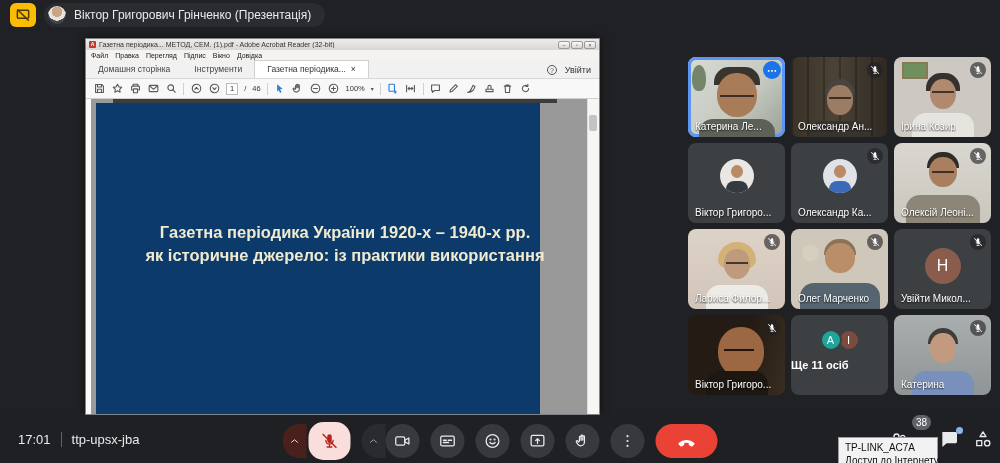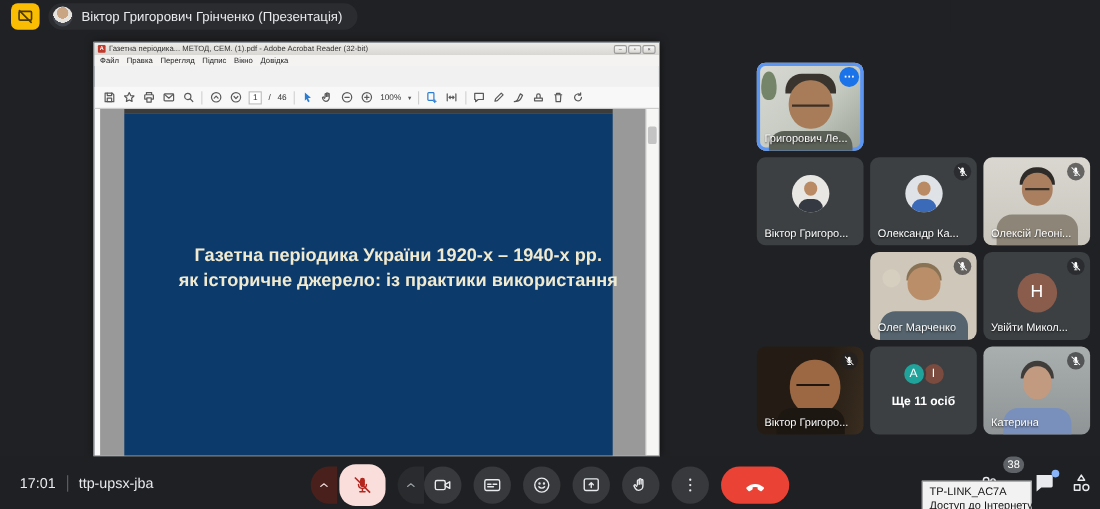--- a/index.html
+++ b/index.html
@@ -44,21 +44,21 @@
   .ti svg { width:11px; height:11px; stroke:#5a5a5a; fill:none; stroke-width:1.4; stroke-linecap:round; stroke-linejoin:round; }
   .ti.blue svg { stroke:#2b7cd3; }
   .tsep { width:1px; height:12px; background:#d0d0d0; flex:0 0 auto; }
   .pgbox { font-size:7.5px; color:#333; border:1px solid #bbb; background:#fff; padding:0 3px; line-height:10px; }
   .pgtot, .zoomtxt { font-size:7.5px; color:#333; white-space:nowrap; }
   .caret { font-size:6px; color:#555; }
 
   #a-doc { position:absolute; left:0; top:60px; width:513px; height:315px; background:#999; overflow:hidden; }
   #a-doc .panestrip { position:absolute; left:0; top:0; width:5px; height:100%; background:#fafafa; }
   #a-doc .page-shadow-top { position:absolute; left:27px; top:0; width:444px; height:4px; background:#3c3c3c; }
-  #a-doc .page { position:absolute; left:27px; top:4px; width:444px; height:315px;
+  #a-doc .page { position:absolute; left:10px; top:4px; width:444px; height:315px;
                  background:var(--slide_bg,#0b3a6b); }
   #a-doc .scrolltrack { position:absolute; right:0; top:0; width:12px; height:100%; background:#f6f6f5; border-left:1px solid #ddd; }
   #a-doc .scrollthumb { position:absolute; right:2px; top:16px; width:8px; height:16px; background:#c4c4c4; border-radius:2px; }
   .slide-title { position:absolute; left:27px; top:118px; width:444px; text-align:center;
                  color:var(--slide_text,#f0ead0); font-size:16.5px; font-weight:bold; line-height:1.4;
                  font-family:"Liberation Sans", sans-serif; }
 
   
   #grid { position:absolute; left:688px; top:57px; width:303px; height:338px; }
   .tile { position:absolute; width:97px; height:80px; border-radius:8px; overflow:hidden; background:#3c4043; }
@@ -128,21 +128,21 @@
   .ava .b { position:absolute; bottom:0; left:50%; margin-left:-11px; width:22px; height:12px; border-radius:8px 8px 0 0; background:#353a42; }
   .t5 .ava { background:#dfe3e8; }
   .t5 .ava .b { background:#3a6ab8; }
   .init-circle { position:absolute; left:50%; top:50%; transform:translate(-50%,-58%); width:36px; height:36px;
          border-radius:50%; background:#8a5c4c; color:#fff; font-size:16px; display:flex; align-items:center; justify-content:center; }
   .pair { position:absolute; left:50%; top:14px; transform:translateX(-50%); display:flex; }
   .pair .pc { width:22px; height:22px; border-radius:50%; color:#fff; font-size:11px;
          display:flex; align-items:center; justify-content:center; border:2px solid #3c4043; }
   .pair .pa { background:#1fa39a; z-index:2; }
   .pair .pi { background:#7b4b3f; margin-left:-4px; }
-  .more-label { position:absolute; left:0; right:0; top:44px; text-align:center; color:#fff; font-size:11px; font-weight:bold; }
+  .more-label { position:absolute; left:0; right:0; top:44px; text-align:left; color:#fff; font-size:11px; font-weight:bold; }
 
   
   #bottombar { position:absolute; left:0; top:415px; width:1000px; height:48px; background:#1f2023; }
   #meta { position:absolute; left:18px; top:0; height:48px; display:flex; align-items:center; gap:10px; color:#e8eaed; font-size:13px; }
   #meta .code { border-left:1px solid #5f6368; padding-left:10px; }
   #controls { position:absolute; left:50%; top:7px; transform:translateX(-50%); display:flex; align-items:center; gap:11px; }
   .grp { display:flex; align-items:center; }
   .chev { width:24px; height:34px; border-radius:17px 0 0 17px; display:flex; align-items:center; justify-content:center; }
   .chev svg { width:12px; height:12px; stroke:#e8d7d5; fill:none; stroke-width:2; stroke-linecap:round; stroke-linejoin:round; }
   .chev.mic { background:#4a201d; }
@@ -213,20 +213,32 @@
     </span>
   </div>
   <div id="a-menu">
     <span>Файл</span>
     <span>Правка</span>
     <span>Перегляд</span>
     <span>Підпис</span>
     <span>Вікно</span>
     <span>Довідка</span>
   </div>
+  <div id="a-tabs">
+    <span class="tab">Домашня сторінка</span>
+    <span class="tab">Інструменти</span>
+    <span class="tab doc">
+      <span>Газетна періодика...</span>
+      <span>×</span>
+    </span>
+    <span class="rgt">
+      <span class="help">?</span>
+      <span class="signin">Увійти</span>
+    </span>
+  </div>
   <div id="a-tools">
     <span class="ti">
         <svg viewBox="0 0 14 14">
           <path d="M2 2h8l2 2v8H2z"></path>
           <path d="M4.5 2v3h5V2M4.5 8h5v4h-5z"></path>
         </svg>
       </span>
     <span class="ti">
         <svg viewBox="0 0 14 14">
           <path d="M7 1.5l1.7 3.4 3.7.5-2.7 2.6.6 3.7L7 10l-3.3 1.7.6-3.7L1.6 5.4l3.7-.5z"></path>
@@ -352,24 +364,50 @@
 
 <div id="grid">
 
   <div class="tile t1 r1 c1">
     <span class="plant"></span>
     <span class="phair"></span>
       <span class="phead"></span>
       <span class="glasses"></span>
       <span class="pbody"></span>
     <span class="menu-badge">⋯</span>
-    <span class="tname">Григорович Ле...</span>
-  </div>
-
-
+    <span class="tname">Катерина Ле...</span>
+  </div>
+
+  <div class="tile t2 r1 c2">
+    <span class="shelf"></span>
+    <span class="phair"></span>
+      <span class="phead"></span>
+      <span class="glasses"></span>
+      <span class="pbody"></span>
+    <span class="micoff">
+        <svg>
+          <use href="#ic-micoff"></use>
+        </svg>
+      </span>
+    <span class="tname">Олександр Ан...</span>
+  </div>
+
+  <div class="tile t3 r1 c3">
+    <span class="painting"></span>
+    <span class="phair"></span>
+      <span class="phead"></span>
+      <span class="glasses"></span>
+      <span class="pbody"></span>
+    <span class="micoff">
+        <svg>
+          <use href="#ic-micoff"></use>
+        </svg>
+      </span>
+    <span class="tname">Ірина Козир</span>
+  </div>
 
   <div class="tile t4 r2 c1">
     <span class="ava">
         <span class="h"></span>
         <span class="b"></span>
       </span>
     <span class="tname">Віктор Григоро...</span>
   </div>
 
   <div class="tile t5 r2 c2">
@@ -391,20 +429,32 @@
       <span class="glasses"></span>
       <span class="pbody"></span>
     <span class="micoff">
         <svg>
           <use href="#ic-micoff"></use>
         </svg>
       </span>
     <span class="tname">Олексій Леоні...</span>
   </div>
 
+  <div class="tile t7 r3 c1">
+    <span class="phair"></span>
+      <span class="phead"></span>
+      <span class="glasses"></span>
+      <span class="pbody"></span>
+    <span class="micoff">
+        <svg>
+          <use href="#ic-micoff"></use>
+        </svg>
+      </span>
+    <span class="tname">Лариса Филор...</span>
+  </div>
 
   <div class="tile t8 r3 c2">
     <span class="phair"></span>
       <span class="phead"></span>
       <span class="pbody"></span>
     <span class="micoff">
         <svg>
           <use href="#ic-micoff"></use>
         </svg>
       </span>

